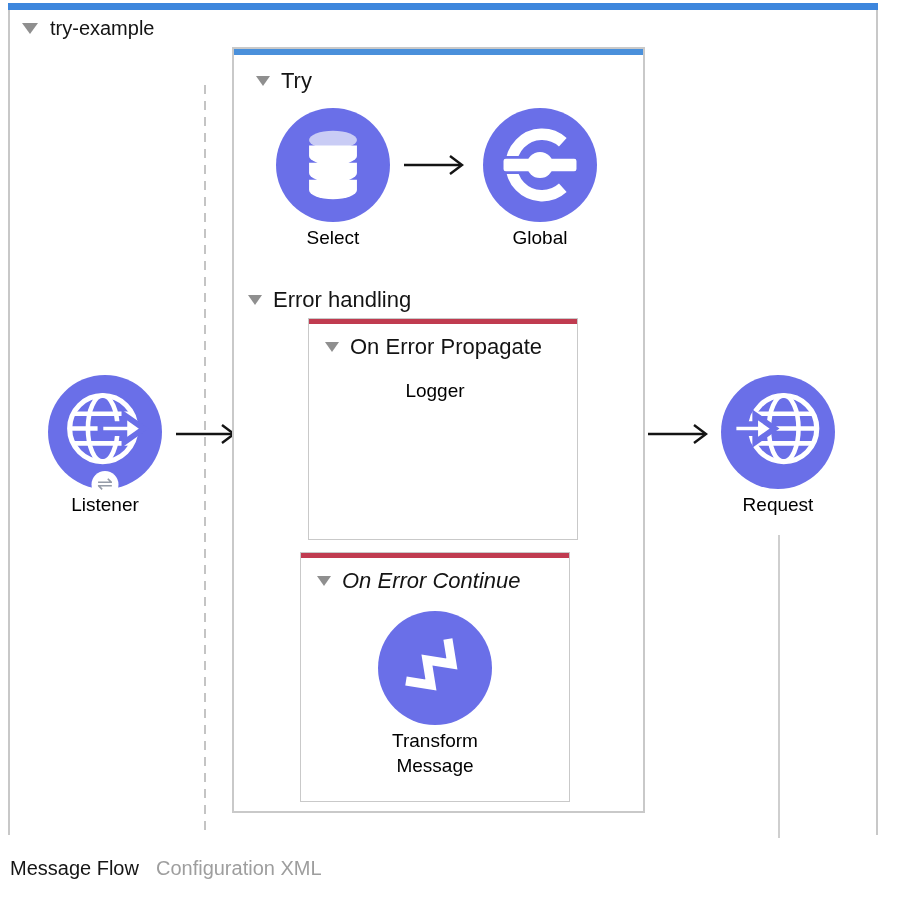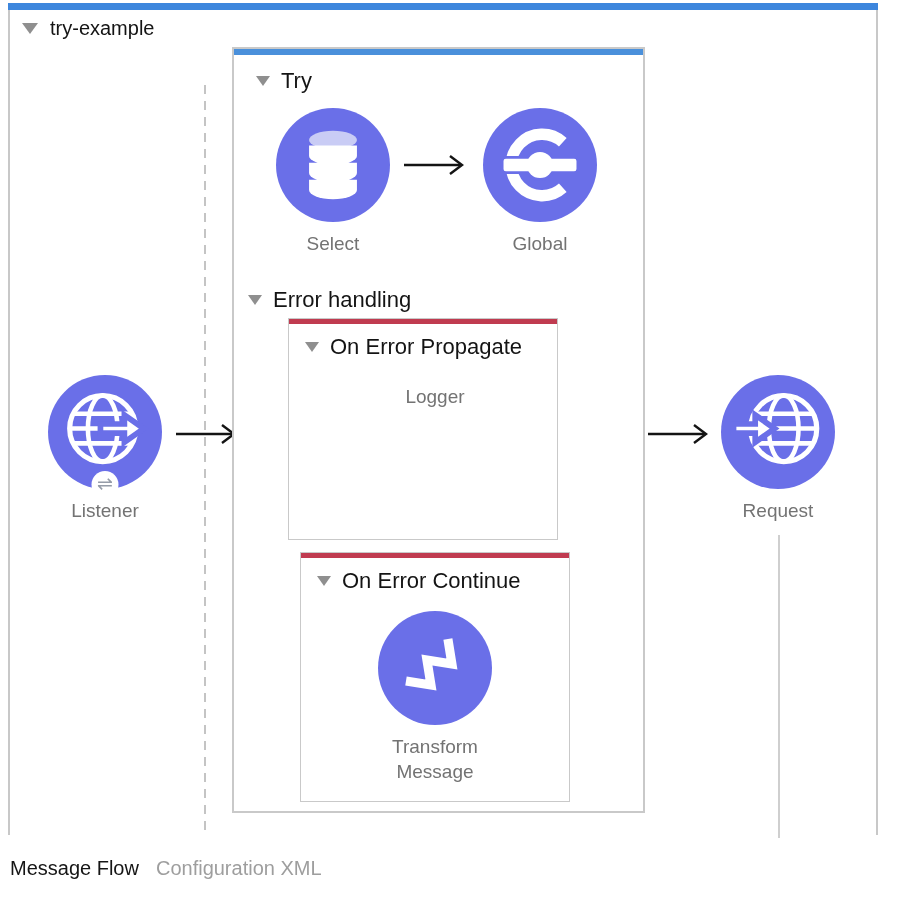--- a/index.html
+++ b/index.html
@@ -27,21 +27,21 @@
   .errbox{position:absolute;box-sizing:border-box;border:1.5px solid #c9c9c9;background:#fff;}
   .err-topbar{height:5px;background:#c03b50;}
   .scope-head{display:flex;align-items:center;gap:11px;padding:13px 0 0 22px;}
   .errbox .scope-head{padding:10px 0 0 16px;}
   .scope-label{font-size:22px;color:#141414;}
 
   
   .node{position:absolute;width:140px;text-align:center;}
   .circle{position:relative;width:114px;height:114px;border-radius:50%;background:#6a6fe8;margin:0 auto;}
   .circle svg{position:absolute;left:0;top:0;width:100%;height:100%;}
-  .node-label{margin-top:9px;font-size:19px;line-height:25px;color:#737373;}
+  .node-label{margin-top:3px;font-size:19px;line-height:25px;color:#000000;}
   .badge{position:absolute;left:50%;top:96px;transform:translateX(-50%);width:27px;height:27px;
     border-radius:50%;background:#fff;color:#959ca8;font-size:19px;line-height:26px;text-align:center;}
 
   
   .arrow{position:absolute;width:66px;height:26px;}
   .arrow svg{width:100%;height:100%;}
 
   .request-tail{position:absolute;left:778px;top:535px;width:2px;height:303px;background:#cfcfcf;}
 
   
@@ -124,33 +124,33 @@
       </svg>
     </div>
     <div class="node-label">Global</div>
   </div>
 
   <div class="flow-header" style="left:248px;top:287px;gap:11px;">
     <div class="tri small"></div>
     <div class="scope-label">Error handling</div>
   </div>
 
-  <div class="errbox" style="left:288px;top:318px;width:270px;height:222px;">
+  <div class="errbox" style="left:308px;top:318px;width:270px;height:222px;">
     <div class="err-topbar"></div>
     <div class="scope-head">
       <div class="tri small"></div>
       <div class="scope-label">On Error Propagate</div>
     </div>
   </div>
 
   <div class="node" style="left:365px;top:375px;">
     <div class="node-label">Logger</div>
   </div>
 
-  <div class="errbox" style="left:300px;top:552px;width:270px;height:250px;">
+  <div class="errbox" style="left:300px;top:552px;width:270px;height:250px;font-style:italic;">
     <div class="err-topbar"></div>
     <div class="scope-head">
       <div class="tri small"></div>
       <div class="scope-label">On Error Continue</div>
     </div>
   </div>
 
   <div class="node" style="left:365px;top:611px;">
     <div class="circle">
       <svg viewBox="0 0 100 100">

